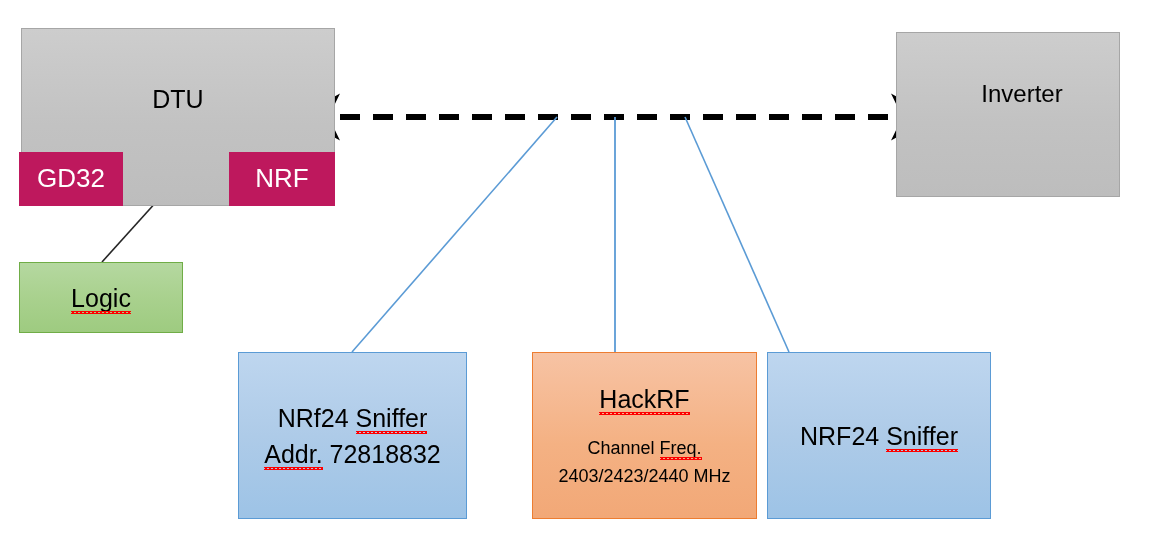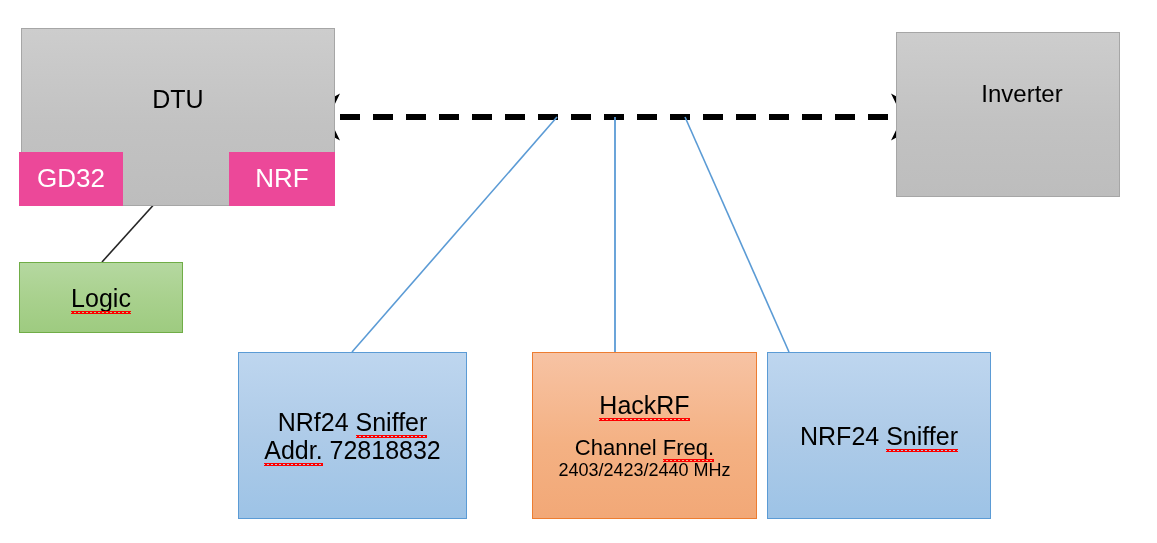--- a/index.html
+++ b/index.html
@@ -20,20 +20,21 @@
   .node {
     position: absolute;
     box-sizing: border-box;
     display: flex;
     flex-direction: column;
     align-items: center;
     justify-content: center;
     text-align: left;
     line-height: 1.12;
     color: #000000;
+    gap: 8px;
   }
   
   .grey-box {
     background: linear-gradient(180deg, #cdcdcd 0%, #c2c2c2 55%, #bdbdbd 100%);
     border: 1px solid #a6a6a6;
   }
   #dtu-box {
     left: 21px;  top: 28px;  width: 314px; height: 178px;
     justify-content: flex-start;
     padding-top: 56px;
@@ -41,21 +42,21 @@
   }
   #inverter-box {
     left: 896px; top: 32px; width: 224px; height: 165px;
     justify-content: flex-start;
     padding-top: 48px;
     font-size: 24px;
     padding-left: 28px;
   }
   
   .chip {
-    background: #ec4899;
+    background: #be185d;
     color: #ffffff;
     font-size: 26px;
     border: 0;
   }
   #gd32-chip { left: 19px;  top: 152px; width: 104px; height: 54px; }
   #nrf-chip  { left: 229px; top: 152px; width: 106px; height: 54px; }
 
   
   #logic-box {
     left: 19px; top: 262px; width: 164px; height: 71px;
@@ -72,21 +73,21 @@
   #sniffer-left  { left: 238px; top: 352px; width: 229px; height: 167px; }
   #sniffer-right { left: 767px; top: 352px; width: 224px; height: 167px; }
 
   
   #hackrf-box {
     left: 532px; top: 352px; width: 225px; height: 167px;
     background: linear-gradient(180deg, #f7c3a4 0%, #f4b183 55%, #f2a877 100%);
     border: 1px solid #ed7d31;
   }
   #hackrf-box .line-1 { font-size: 25px; }
-  #hackrf-box .line-2 { font-size: 22px; margin-top: 17px; }
+  #hackrf-box .line-2 { font-size: 18px; margin-top: 17px; }
   #hackrf-box .line-3 { font-size: 18px; }
 
   
   .sq {
     position: relative;
     display: inline-block;
   }
   .sq::after {
     content: "";
     position: absolute;

